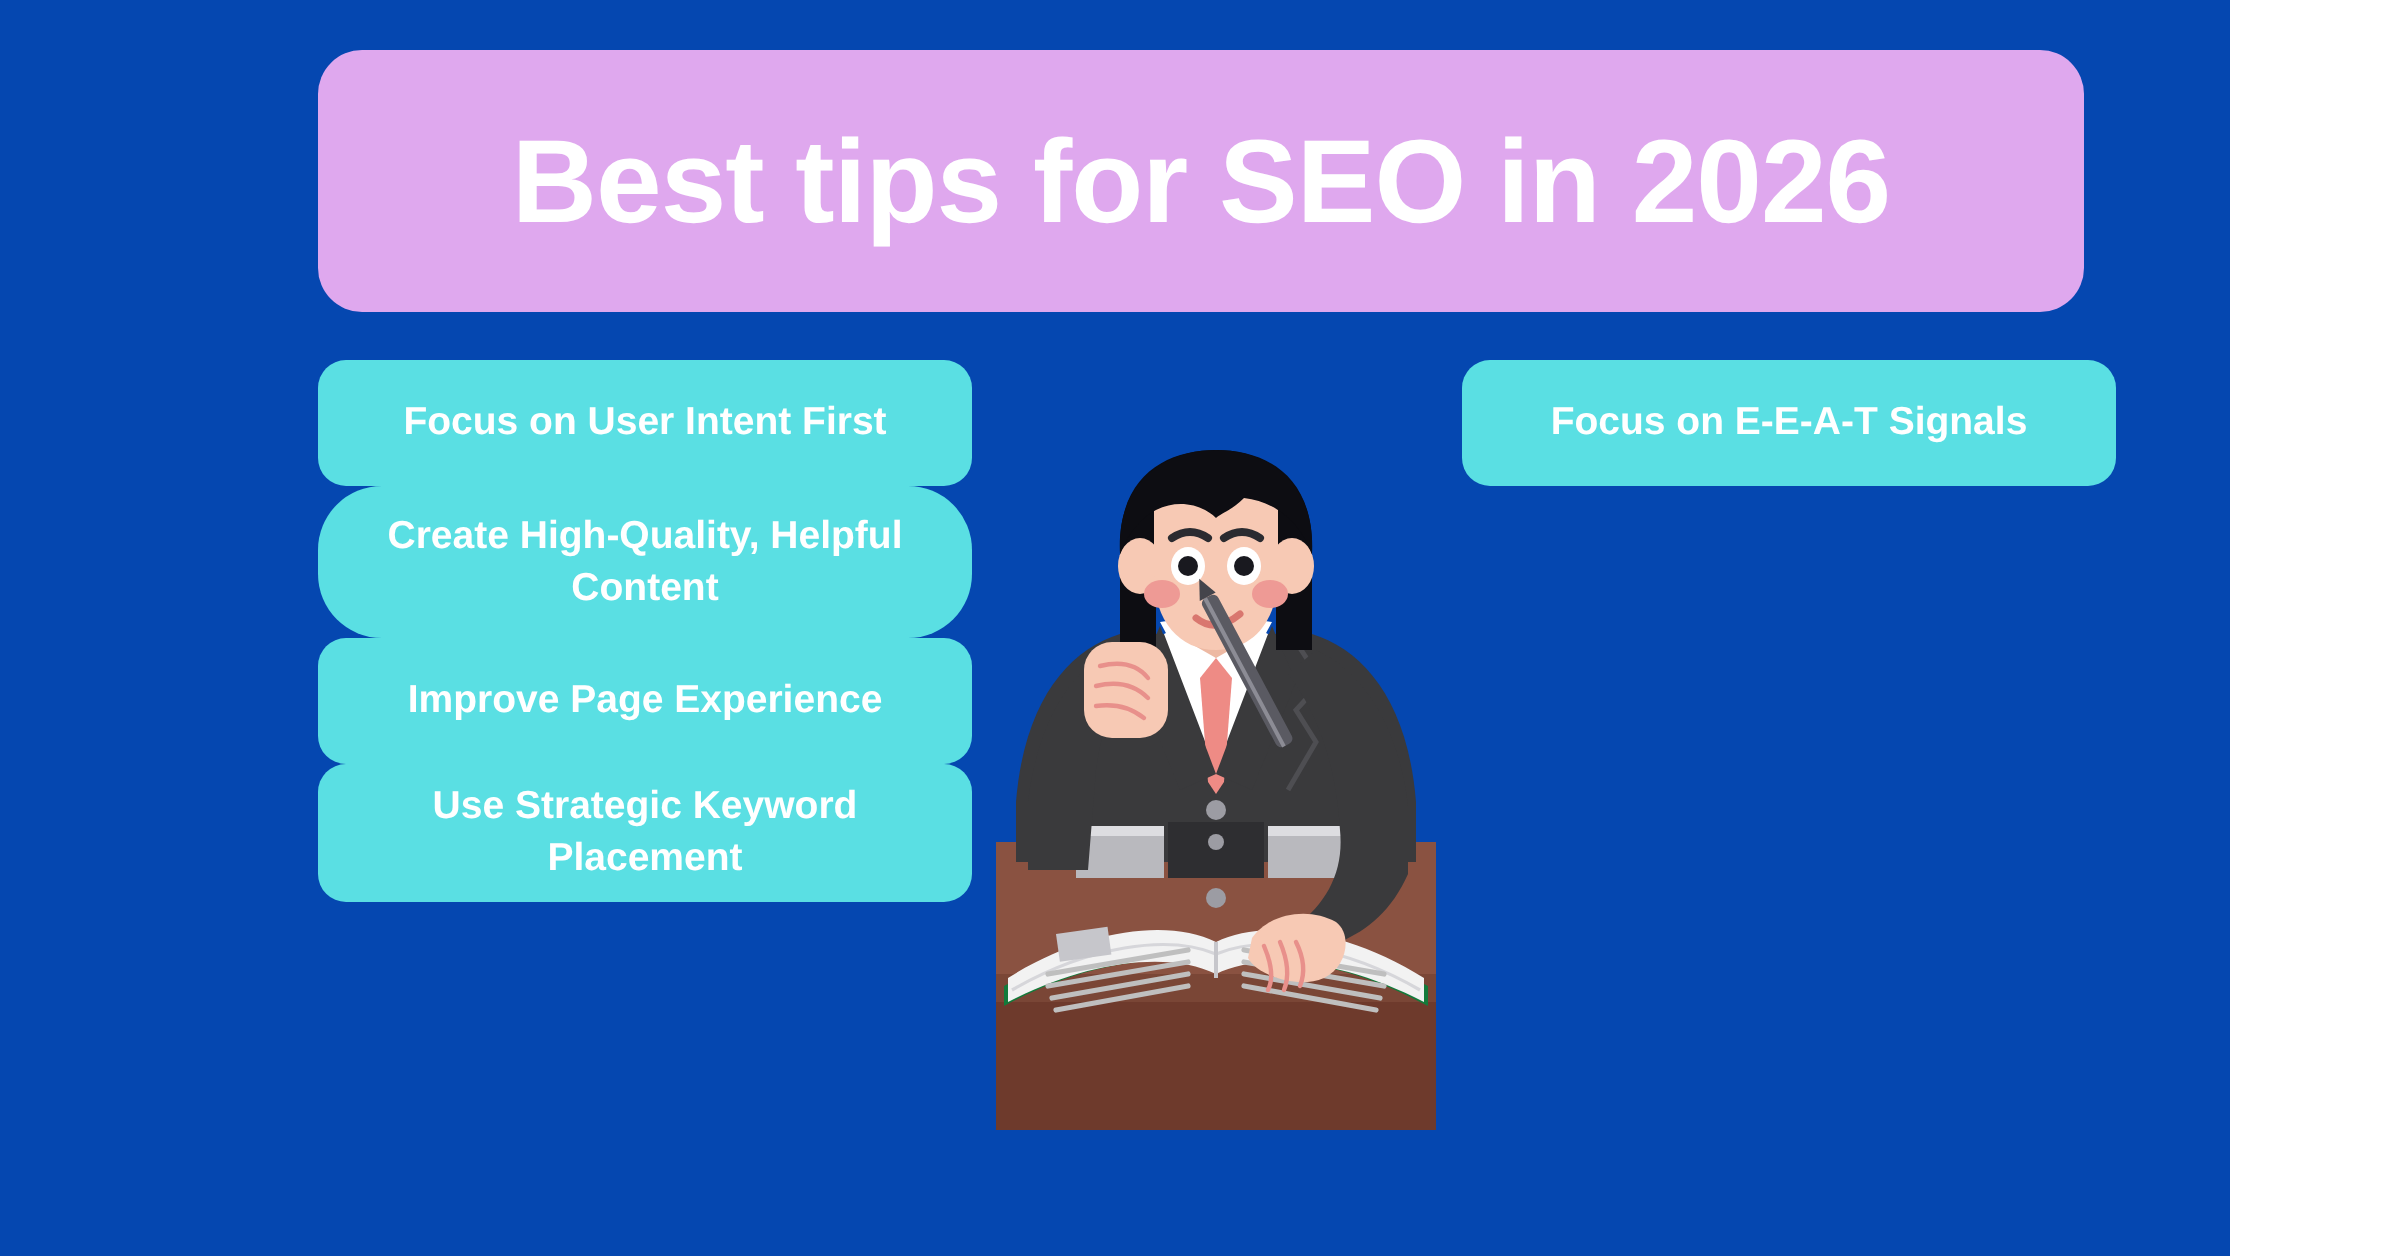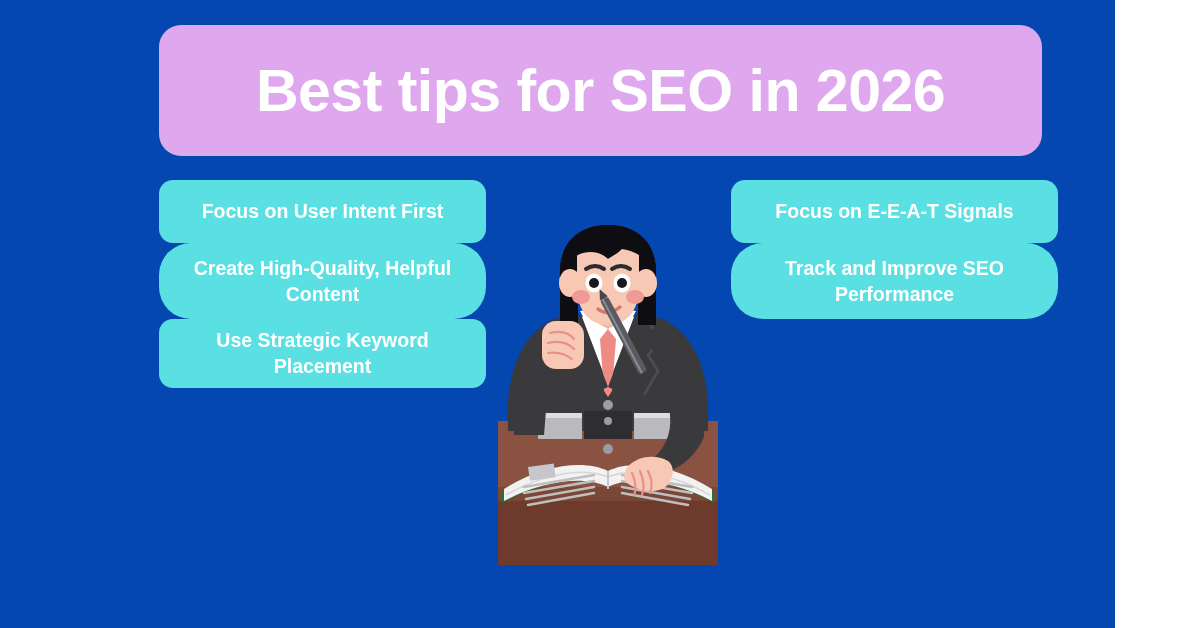--- a/index.html
+++ b/index.html
@@ -89,30 +89,30 @@
   </div>
 
   <div id="left-column" class="tip-column">
     <div class="tip-pill">
       <span class="tip-label">Focus on User Intent First</span>
     </div>
     <div class="tip-pill tall">
       <span class="tip-label">Create High-Quality, Helpful Content</span>
     </div>
     <div class="tip-pill">
+      <span class="tip-label">Improve Page Experience</span>
+    </div>
+    <div class="tip-pill">
       <span class="tip-label">Use Strategic Keyword Placement</span>
     </div>
   </div>
 
   <div id="right-column" class="tip-column">
     <div class="tip-pill">
       <span class="tip-label">Focus on E-E-A-T Signals</span>
-    </div>
-    <div class="tip-pill tall">
-      <span class="tip-label">Track and Improve SEO Performance</span>
     </div>
   </div>
 
   <div id="illustration">
     <svg width="220" height="340" viewBox="0 0 220 340" xmlns="http://www.w3.org/2000/svg">
 
       <g>
         <rect x="0" y="196" width="220" height="98" fill="#8A5241"></rect>
         <rect x="0" y="262" width="220" height="14" fill="#7A4636"></rect>
         <rect x="0" y="276" width="220" height="64" fill="#6E3A2C"></rect>

